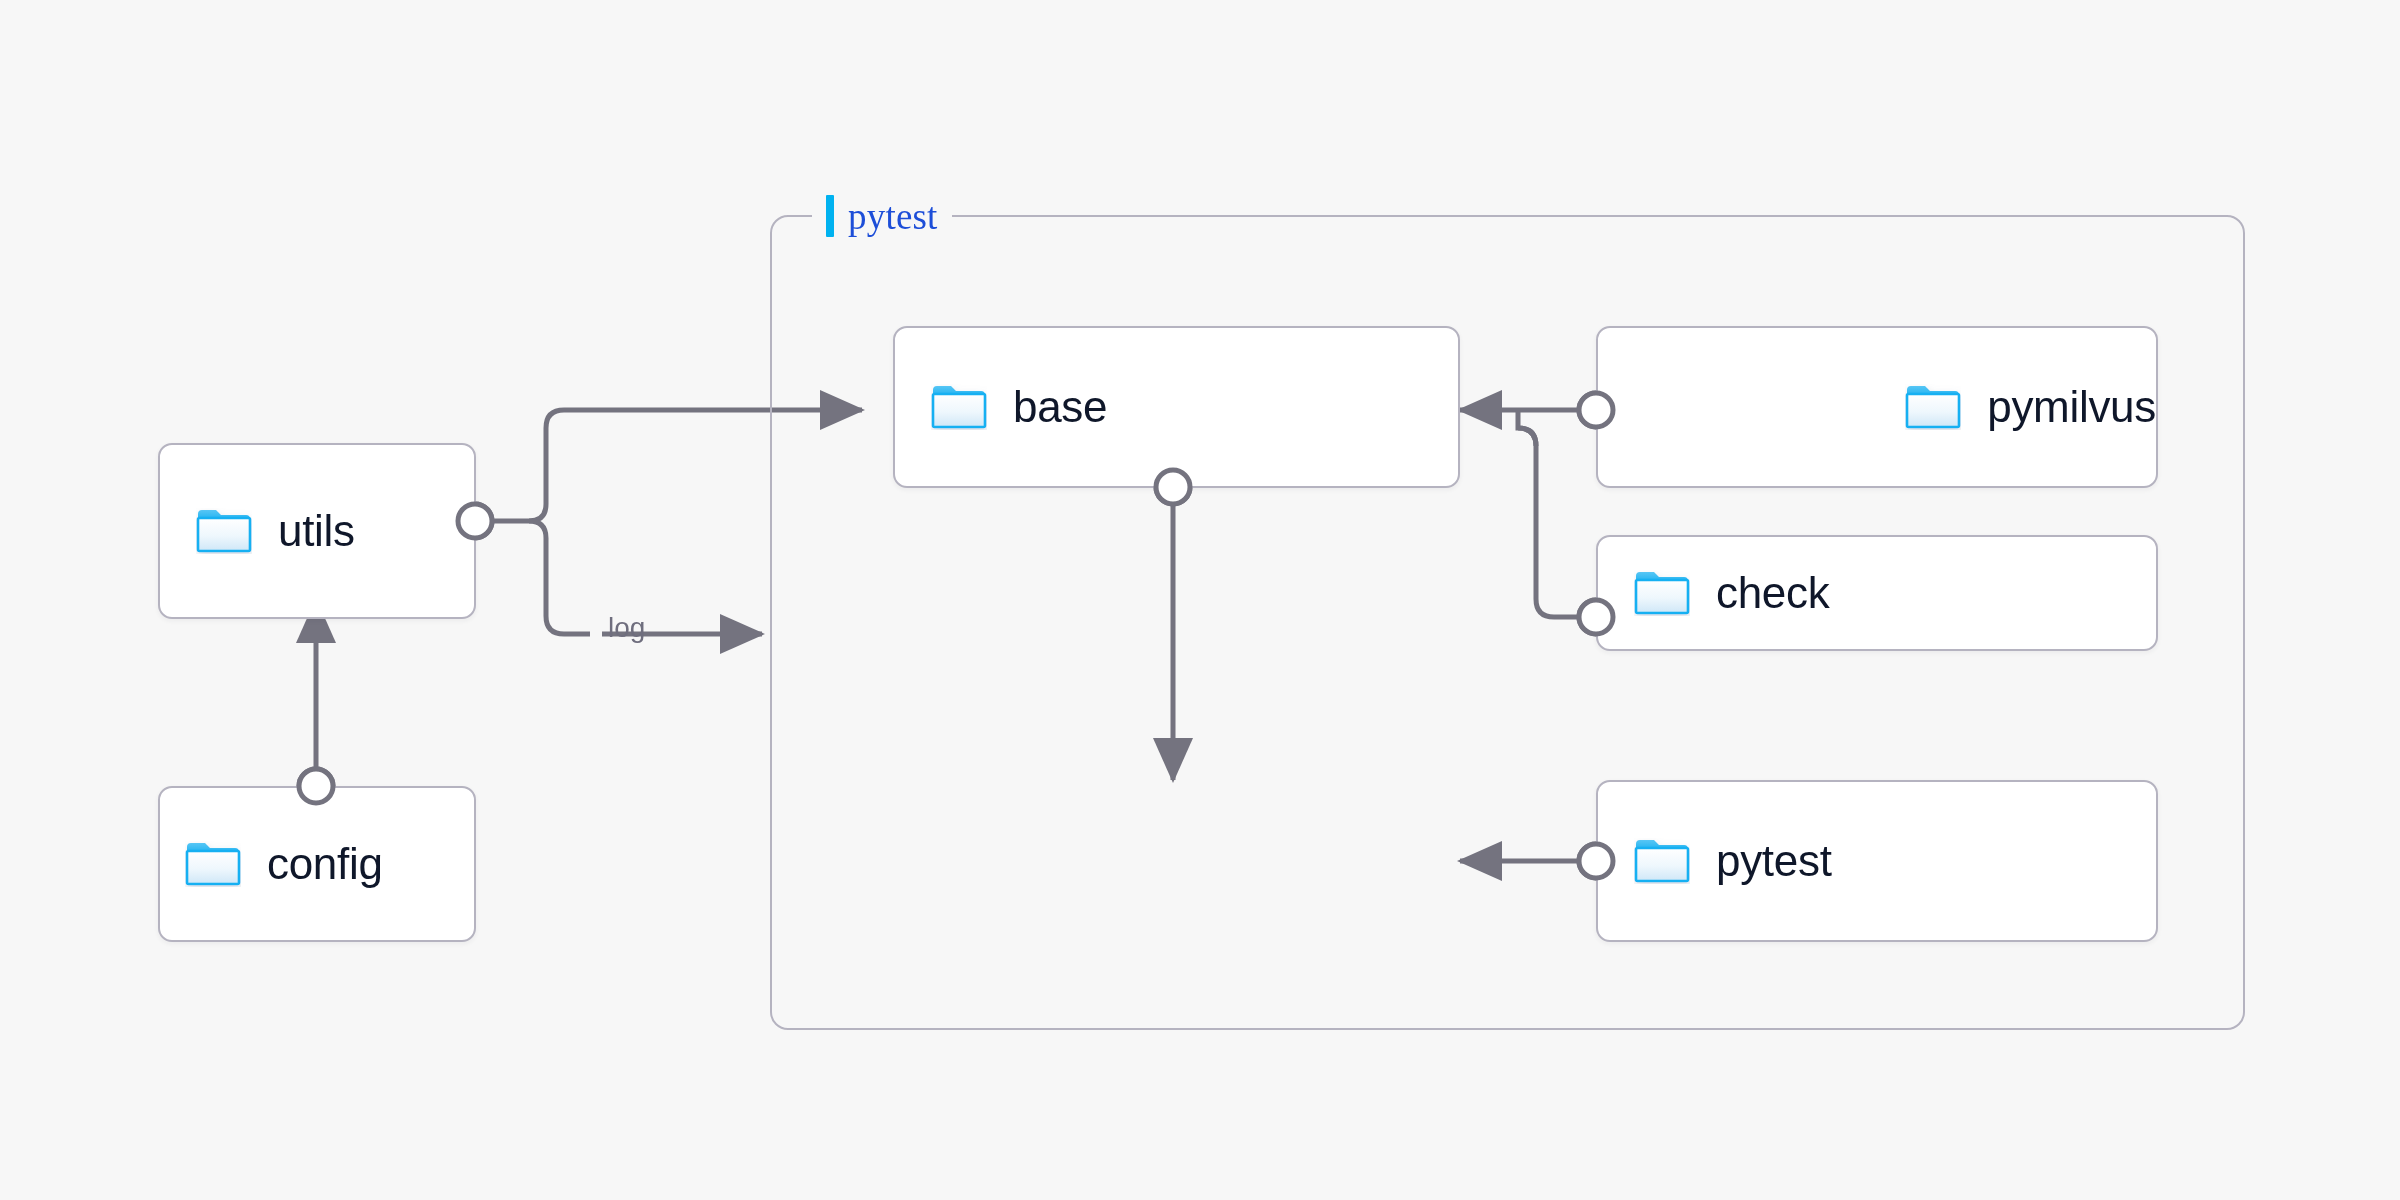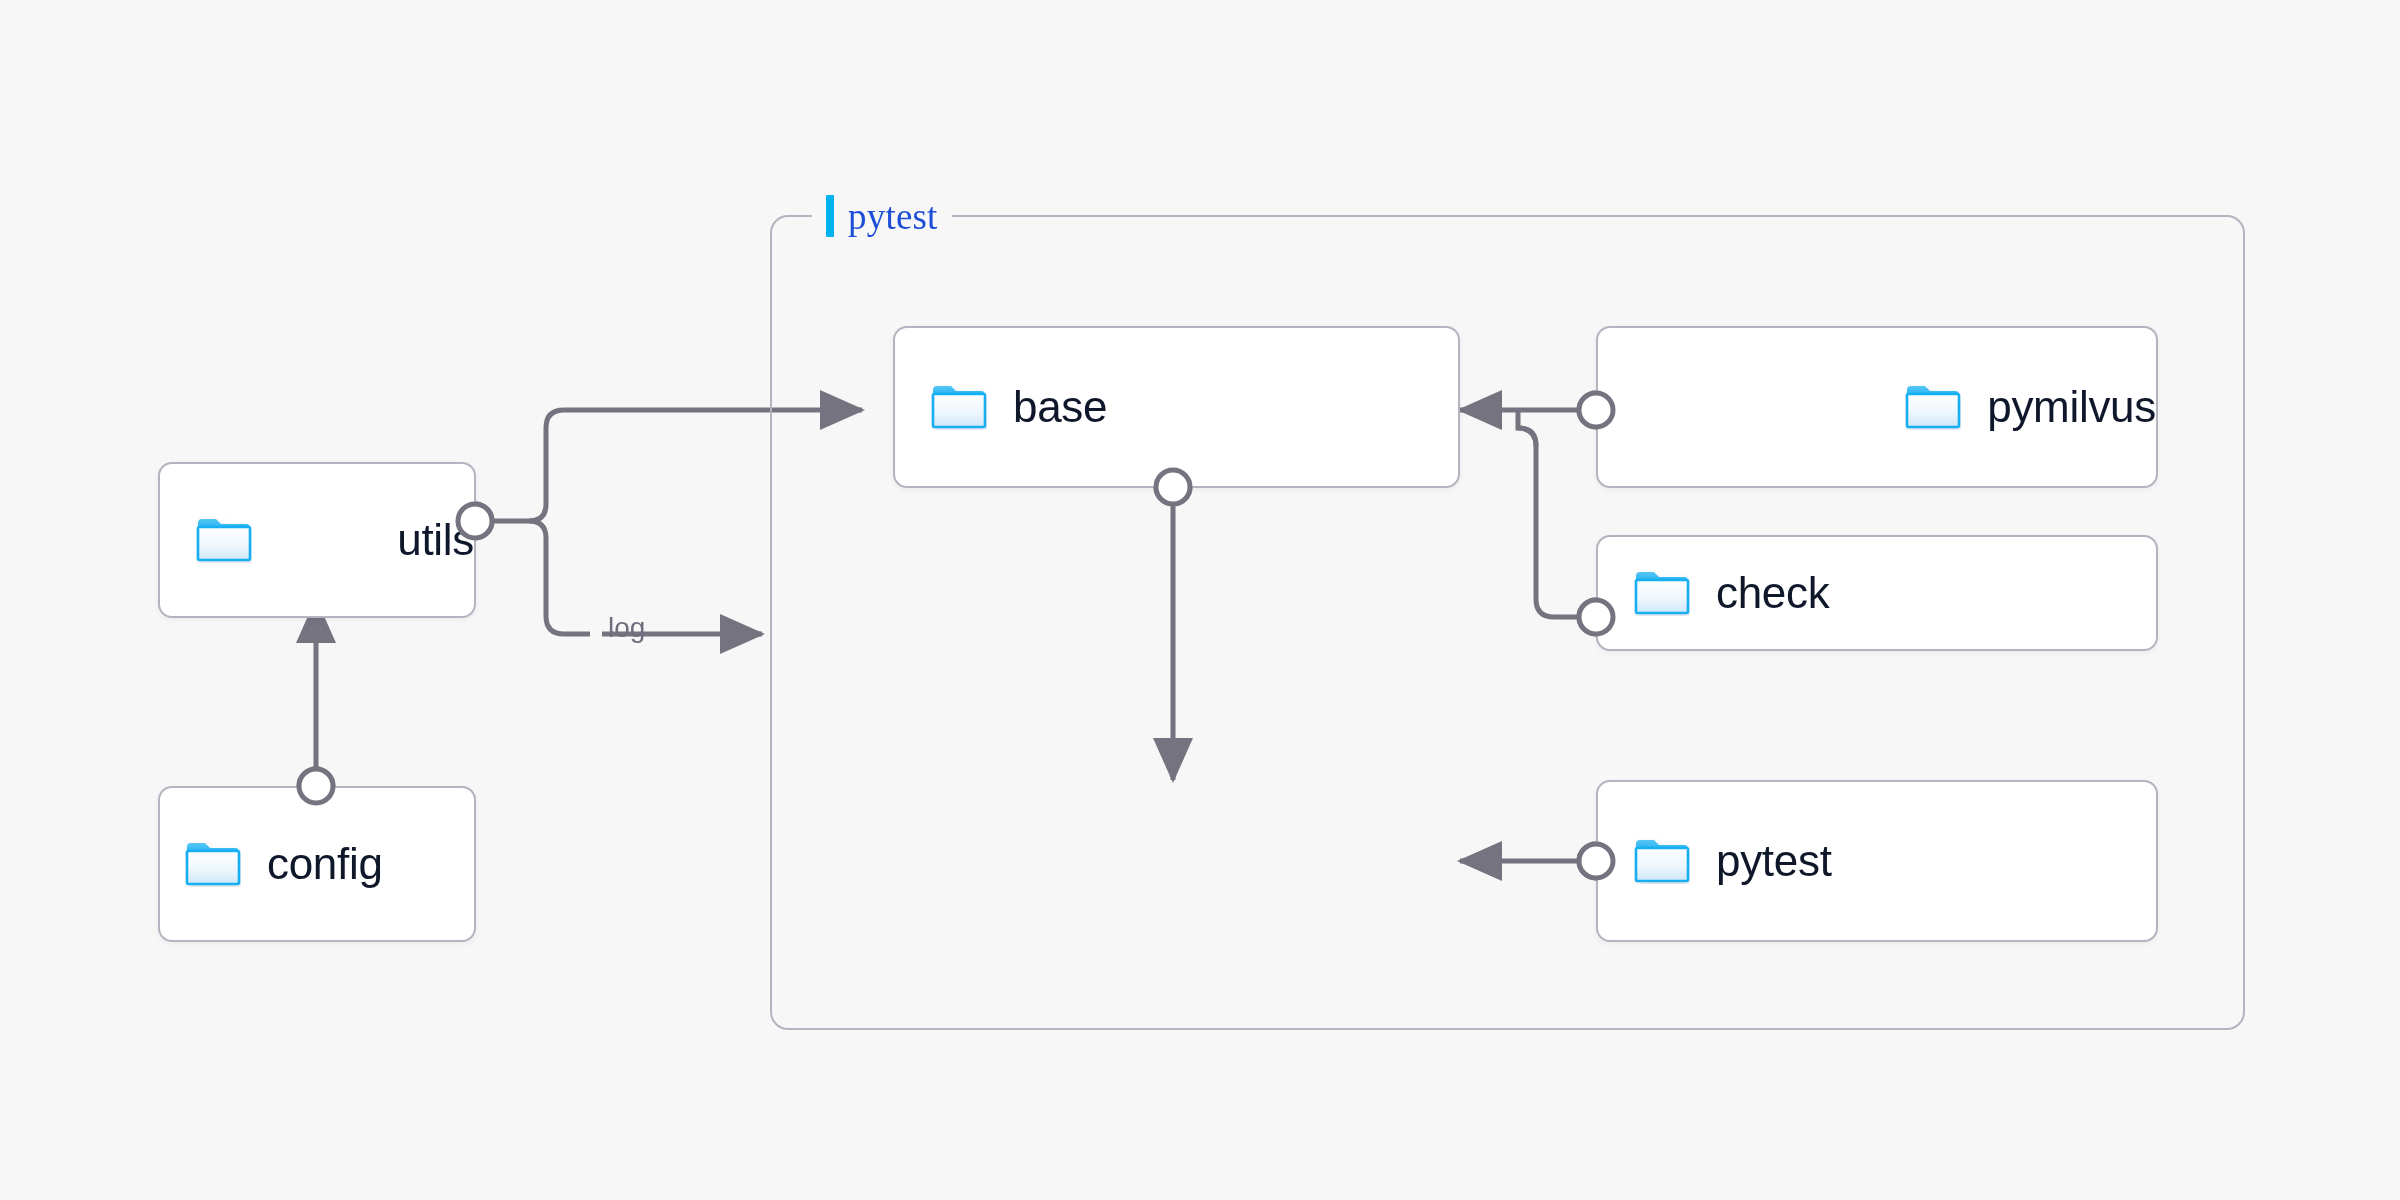--- a/index.html
+++ b/index.html
@@ -155,21 +155,21 @@
   </svg>
 
   <div class="group-box" style="left:770px; top:215px; width:1475px; height:815px;"></div>
   <div class="group-label" style="left:812px; top:192px;">
     <span class="group-accent"></span>
     <span class="group-title">pytest</span>
   </div>
 
   <div class="edge-label" style="left:608px; top:614px;">log</div>
 
-  <div class="node" style="left:158px; top:462px; width:318px; height:156px;justify-content:space-between;">
+  <div class="node" style="left:158px; top:443px; width:318px; height:176px;">
     <svg class="folder-icon" viewBox="0 0 56 46" xmlns="http://www.w3.org/2000/svg">
       <g filter="url(#folderShadow)">
         <path d="M2,9 L2,6 Q2,2 6,2 L20,2 L25,7 L50,7 Q54,7 54,11 L54,13 L2,13 Z" fill="url(#folderTab)"></path>
         <rect x="2" y="10" width="52" height="33" rx="1.5" fill="url(#folderBody)" stroke="#12b0f2" stroke-width="2.6"></rect>
       </g>
     </svg>
     <span class="node-label">utils</span>
   </div>
 
   <div class="node" style="left:158px; top:786px; width:318px; height:156px;padding-left:25px;">

